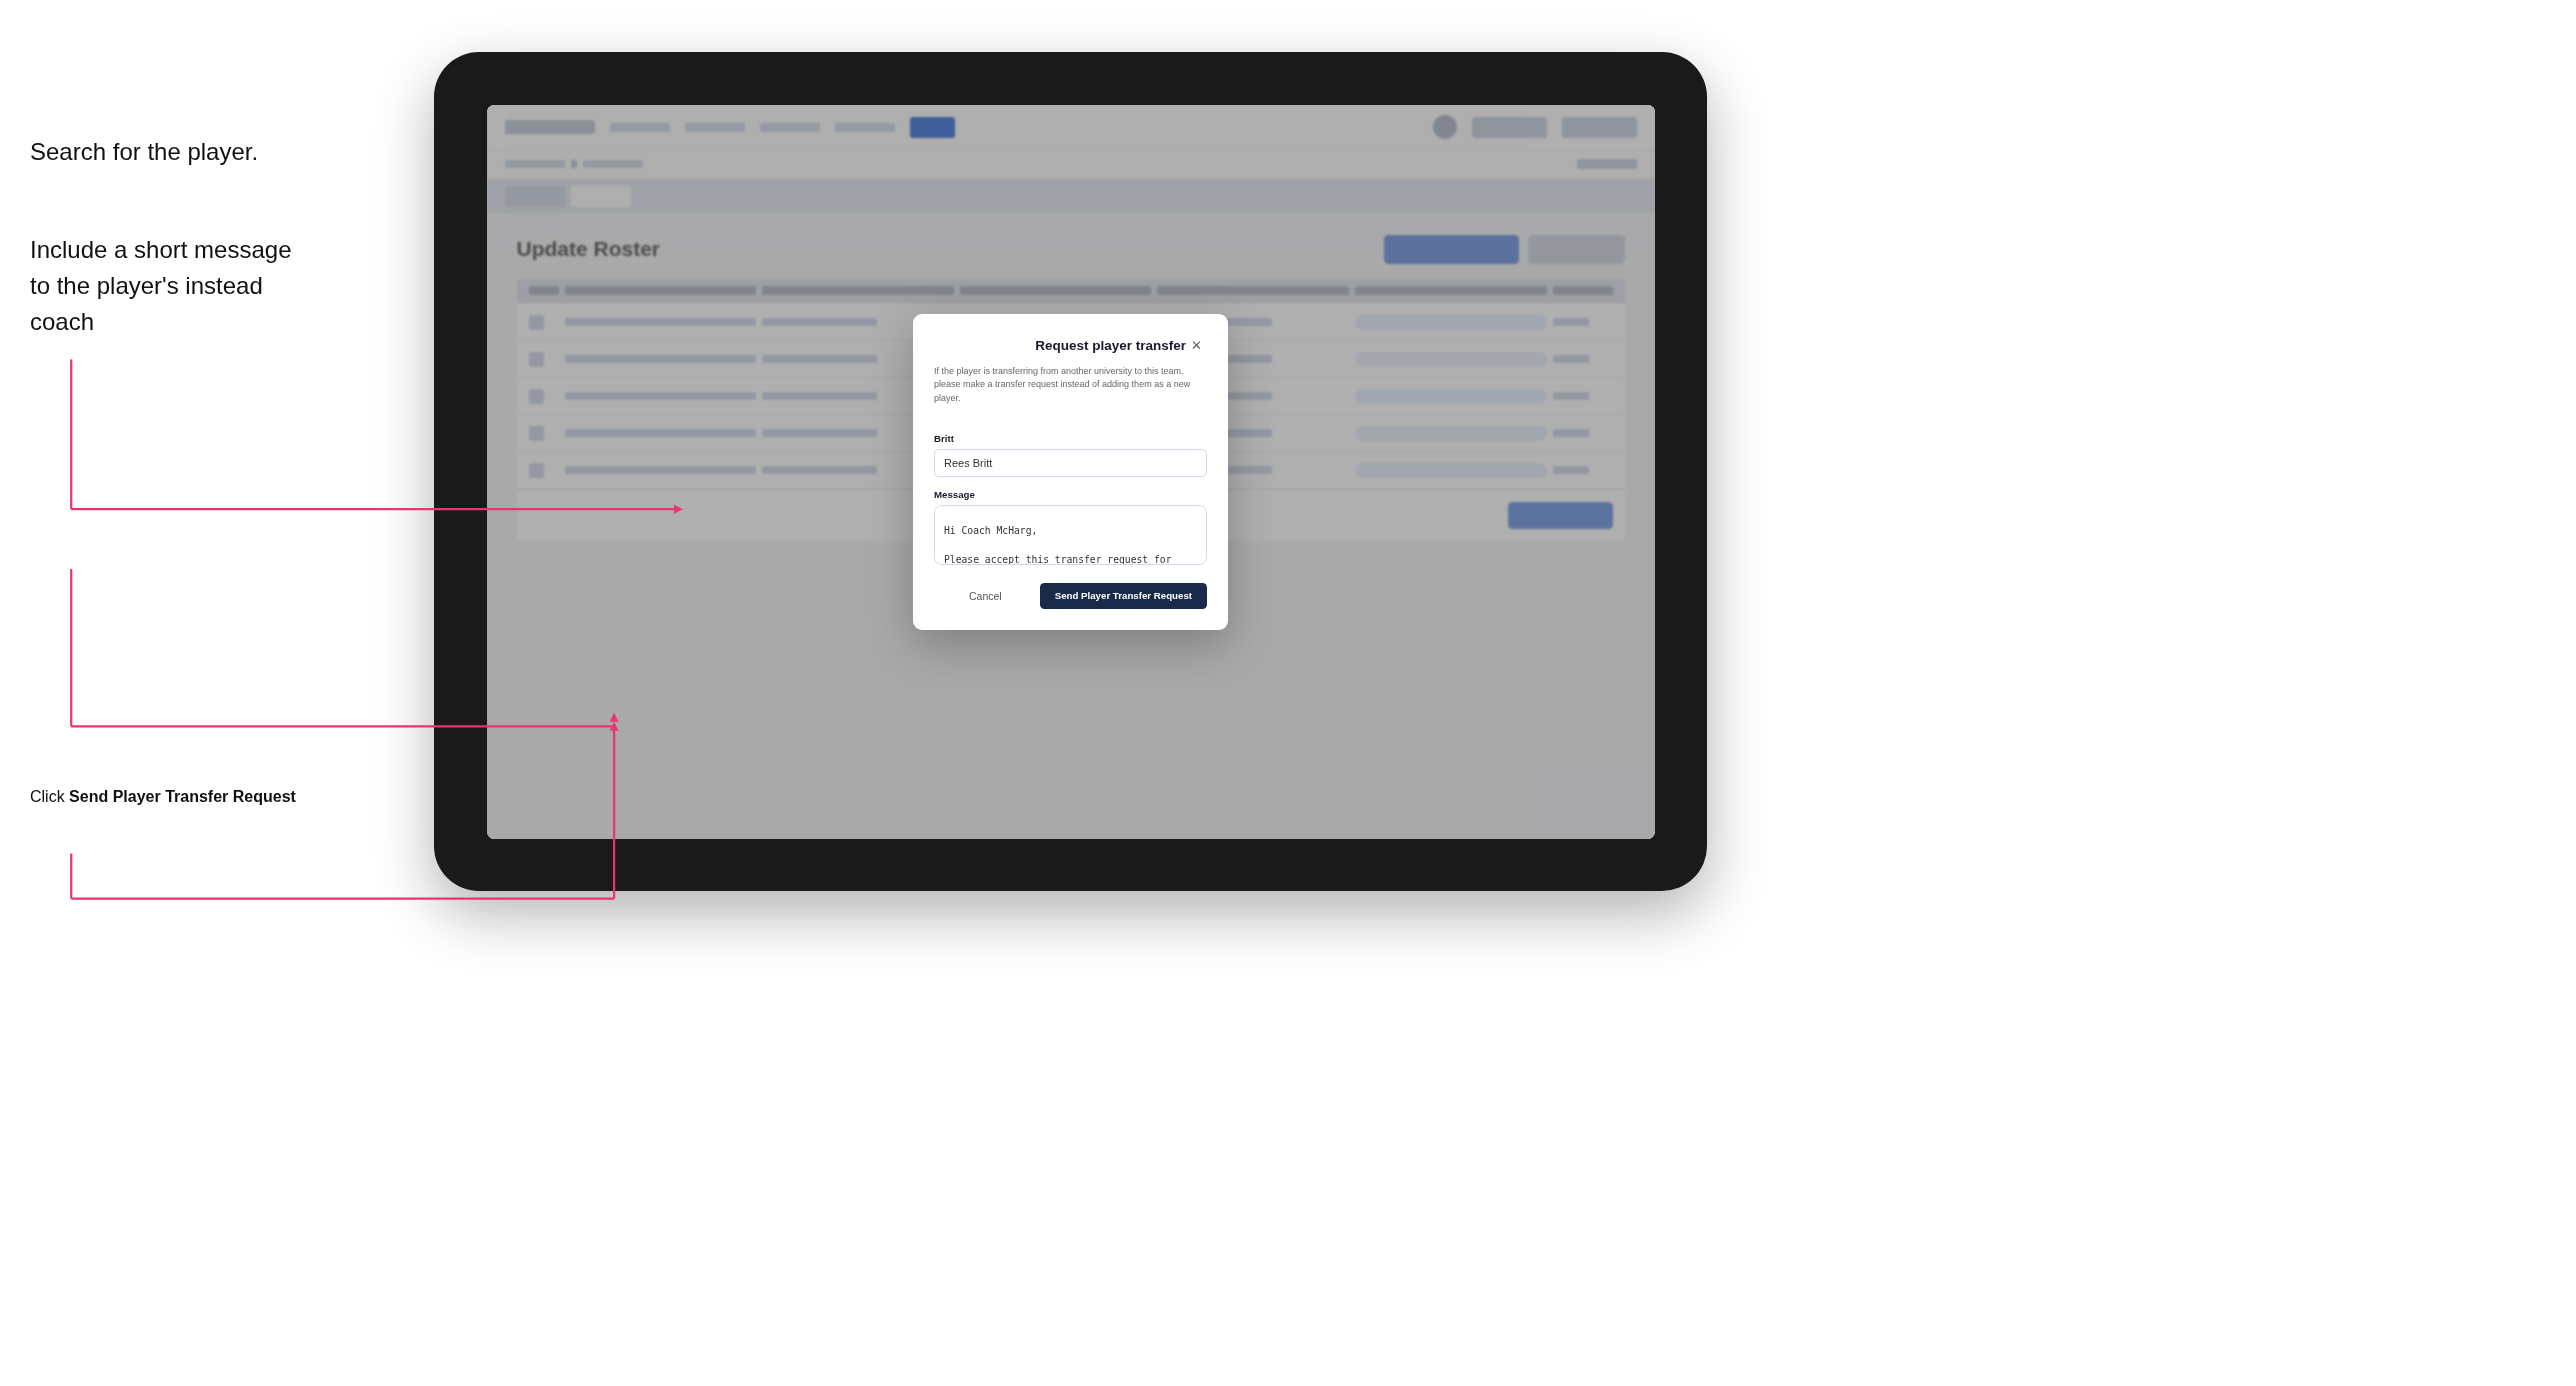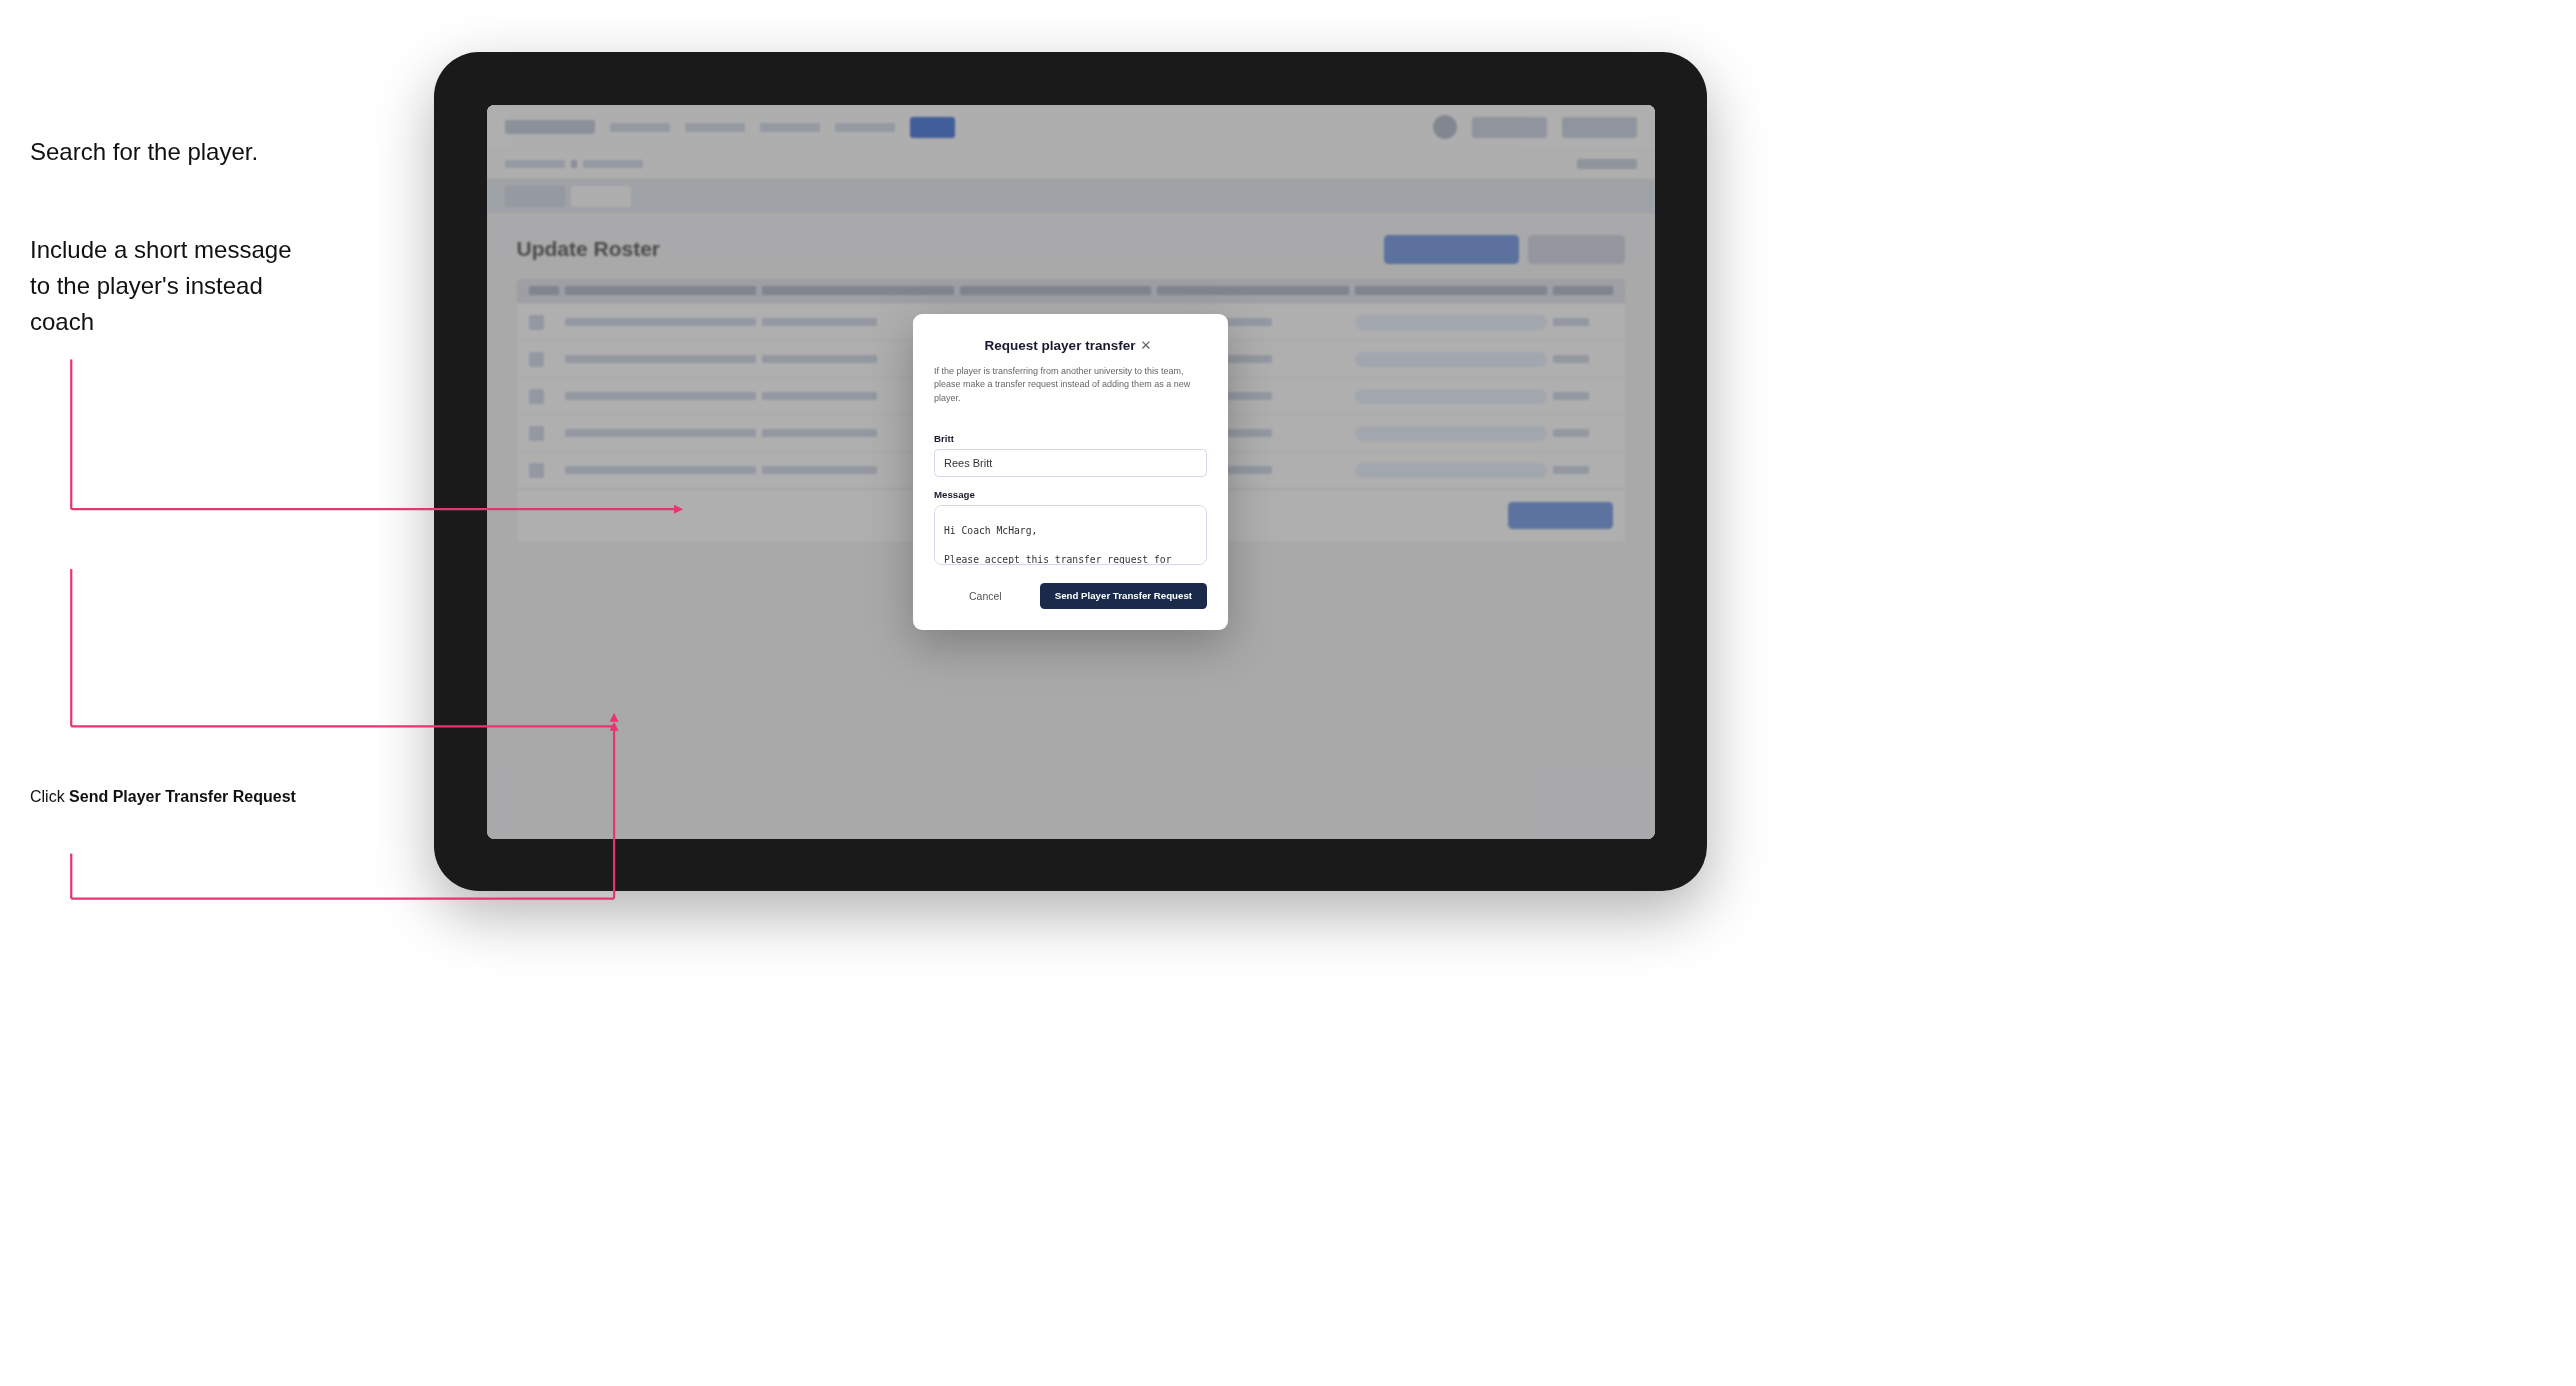--- a/index.html
+++ b/index.html
@@ -321,21 +321,21 @@
       border-radius: 9px;
       width: 315px;
       padding: 21px;
       box-shadow: 0 15px 45px rgba(0,0,0,0.25);
       position: relative;
     }
 
     .modal-header {
       display: flex;
       align-items: center;
-      justify-content: center;
+      justify-content: flex-end;
       margin-bottom: 9px;
     }
 
     .modal-title {
       font-size: 13.5px;
       font-weight: 700;
       color: #1a1a2e;
     }
 
     .modal-close {

